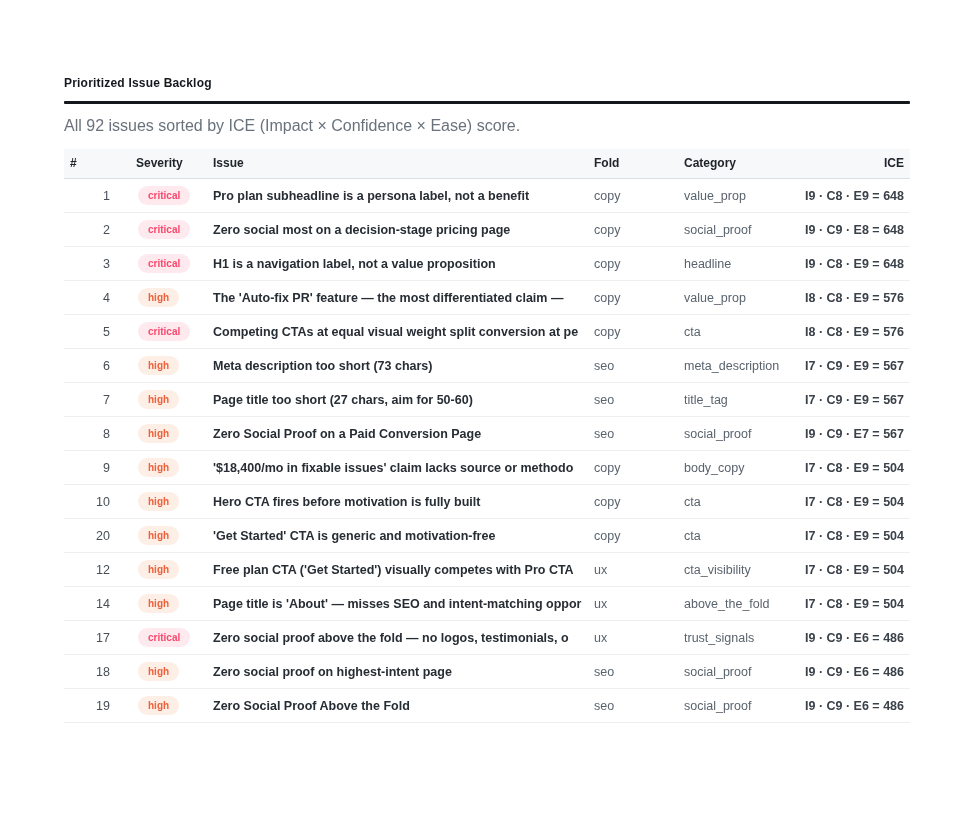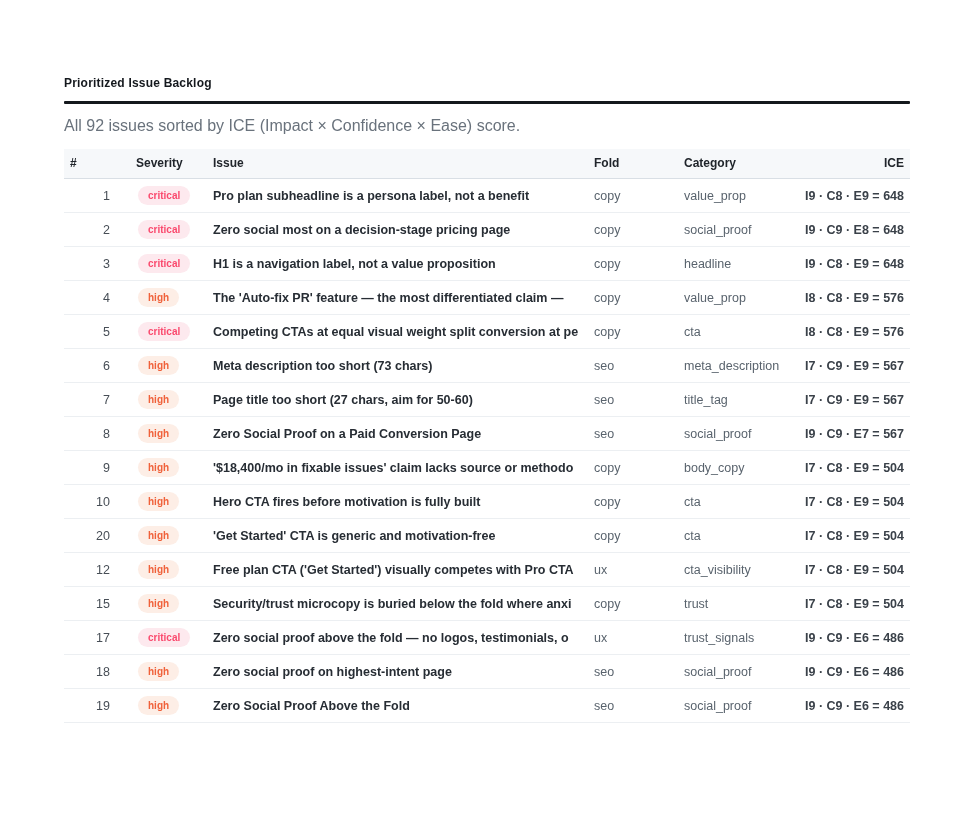--- a/index.html
+++ b/index.html
@@ -201,25 +201,25 @@
   </tr>
         <tr class="issue-row">
     <td class="c-num">12</td>
     <td class="c-sev"><span class="badge high">high</span></td>
     <td class="c-issue">Free plan CTA ('Get Started') visually competes with Pro CTA</td>
     <td class="c-agent">ux</td>
     <td class="c-cat">cta_visibility</td>
     <td class="c-ice">I7 · C8 · E9 = 504</td>
   </tr>
         <tr class="issue-row">
-    <td class="c-num">15</td>
-    <td class="c-sev"><span class="badge high">high</span></td>
-    <td class="c-issue">Security/trust microcopy is buried below the fold where anxi</td>
-    <td class="c-agent">copy</td>
-    <td class="c-cat">trust</td>
+    <td class="c-num">14</td>
+    <td class="c-sev"><span class="badge high">high</span></td>
+    <td class="c-issue">Page title is 'About' — misses SEO and intent-matching oppor</td>
+    <td class="c-agent">ux</td>
+    <td class="c-cat">above_the_fold</td>
     <td class="c-ice">I7 · C8 · E9 = 504</td>
   </tr>
         <tr class="issue-row">
     <td class="c-num">17</td>
     <td class="c-sev"><span class="badge critical">critical</span></td>
     <td class="c-issue">Zero social proof above the fold — no logos, testimonials, o</td>
     <td class="c-agent">ux</td>
     <td class="c-cat">trust_signals</td>
     <td class="c-ice">I9 · C9 · E6 = 486</td>
   </tr>

